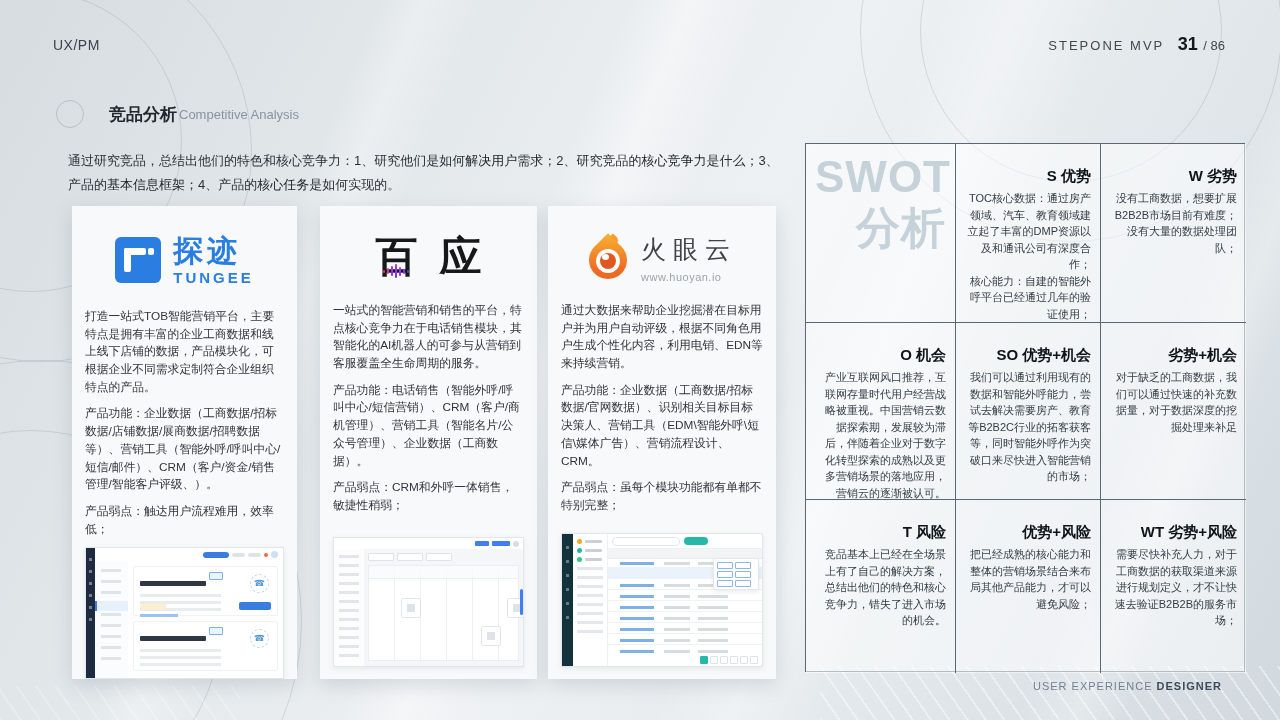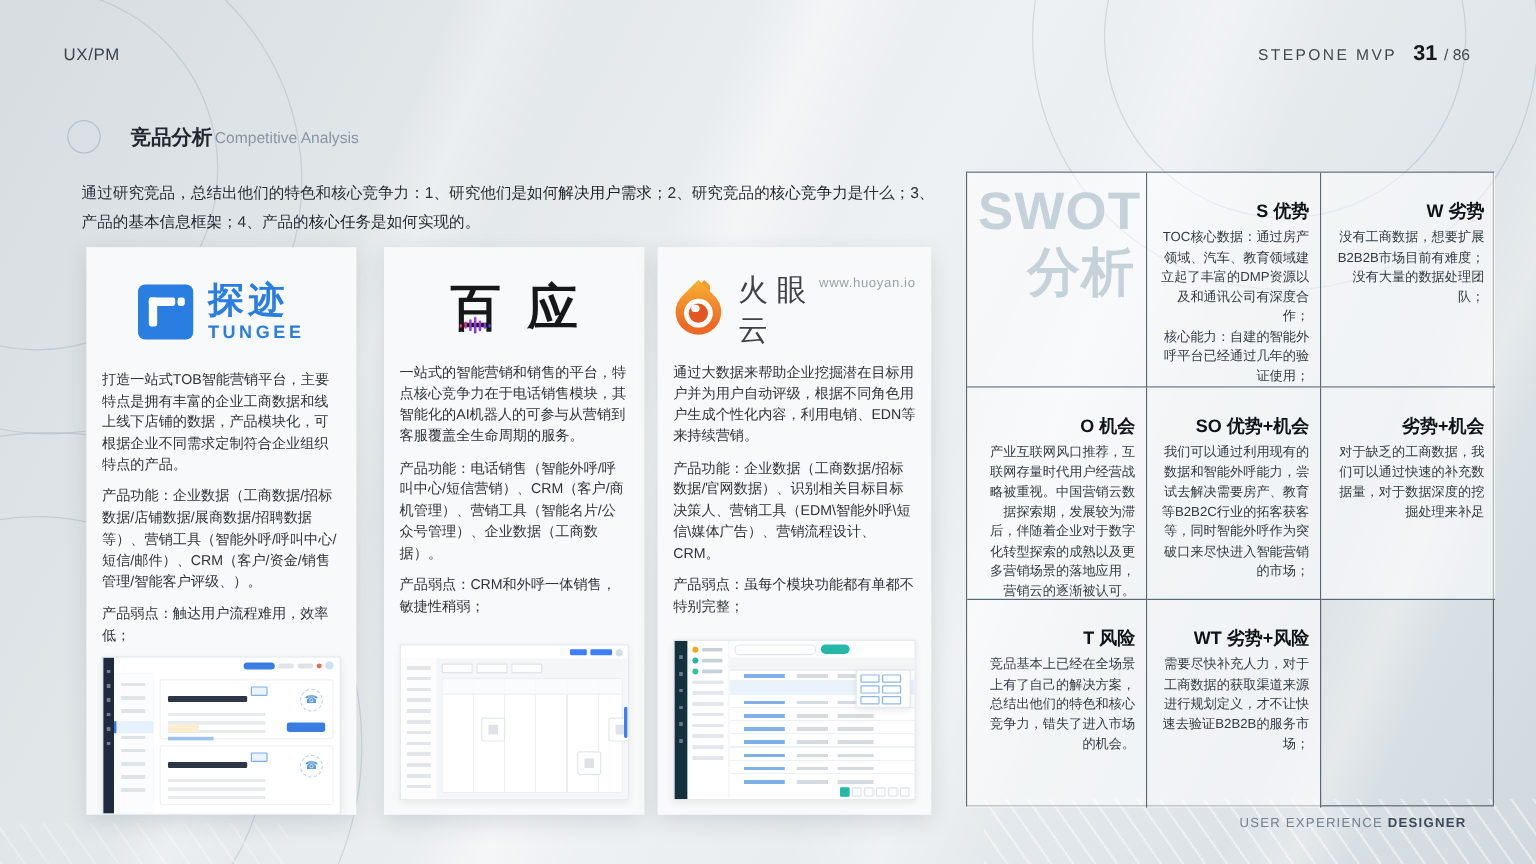--- a/index.html
+++ b/index.html
@@ -62,21 +62,21 @@
   .by-wave i:nth-child(6){height:5px;background:#8a34e8;}
   .by-wave i:nth-child(7){height:3px;background:#4a3fe0;}
   .hy-row{display:flex;align-items:center;justify-content:center;gap:12px;min-height:80px;margin-bottom:4px;}
   .flame{position:relative;width:42px;height:46px;flex:0 0 auto;}
   .flame .f{position:absolute;left:2px;top:6px;width:38px;height:38px;background:linear-gradient(135deg,#f9b233,#ed6a24 70%);
     border-radius:0 50% 50% 50%;transform:rotate(45deg);}
   .flame .tip{position:absolute;left:20px;top:0;width:10px;height:14px;background:#f59c2e;border-radius:0 60% 60% 60%;transform:rotate(40deg);}
   .flame .eye{position:absolute;left:9px;top:14px;width:24px;height:24px;background:#fff;border-radius:50%;}
   .flame .pupil{position:absolute;left:13px;top:18px;width:16px;height:16px;background:#e2571f;border-radius:50%;}
   .flame .hl{position:absolute;left:15px;top:19px;width:7px;height:6px;background:#fff;border-radius:50%;}
-  .hy-txt{display:flex;flex-direction:row;}
+  .hy-txt{display:flex;flex-direction:column;}
   .hy-zh{font-size:25px;color:#3f4347;letter-spacing:7px;}
   .hy-url{font-size:11px;color:#9aa3ab;margin-top:5px;letter-spacing:.5px;}
   
   .mock{margin-top:auto;position:relative;background:#fff;border:1px solid #e2e6ea;
     box-shadow:0 2px 6px rgba(0,0,0,.07);flex:0 0 auto;overflow:hidden;}
   .mock1{height:130px;}
   .m1-rail{position:absolute;left:0;top:0;bottom:0;width:9px;background:#1d2a40;}
   .m1-rail::after{content:"";position:absolute;left:3px;top:10px;width:3px;height:70px;
     background:repeating-linear-gradient(to bottom,rgba(255,255,255,.4) 0 3px,transparent 3px 12px);}
   .m1-top{position:absolute;left:9px;right:0;top:0;height:13px;background:#fff;border-bottom:1px solid #edf0f2;
@@ -373,20 +373,24 @@
     </div>
     <div class="swot-cell">
       <div class="swot-title">劣势+机会</div>
       <div class="swot-body">对于缺乏的工商数据，我们可以通过快速的补充数据量，对于数据深度的挖掘处理来补足</div>
     </div>
     <div class="swot-cell">
       <div class="swot-title">T 风险</div>
       <div class="swot-body">竞品基本上已经在全场景上有了自己的解决方案，总结出他们的特色和核心竞争力，错失了进入市场的机会。</div>
     </div>
     <div class="swot-cell">
+      <div class="swot-title">优势+风险</div>
+      <div class="swot-body">把已经成熟的核心能力和整体的营销场景结合来布局其他产品能力，才可以避免风险；</div>
+    </div>
+    <div class="swot-cell">
       <div class="swot-title">WT 劣势+风险</div>
       <div class="swot-body">需要尽快补充人力，对于工商数据的获取渠道来源进行规划定义，才不让快速去验证B2B2B的服务市场；</div>
     </div>
   </div>
 
   <div class="footer">
     <span>USER EXPERIENCE</span> <b>DESIGNER</b>
   </div>
 
 </div>

